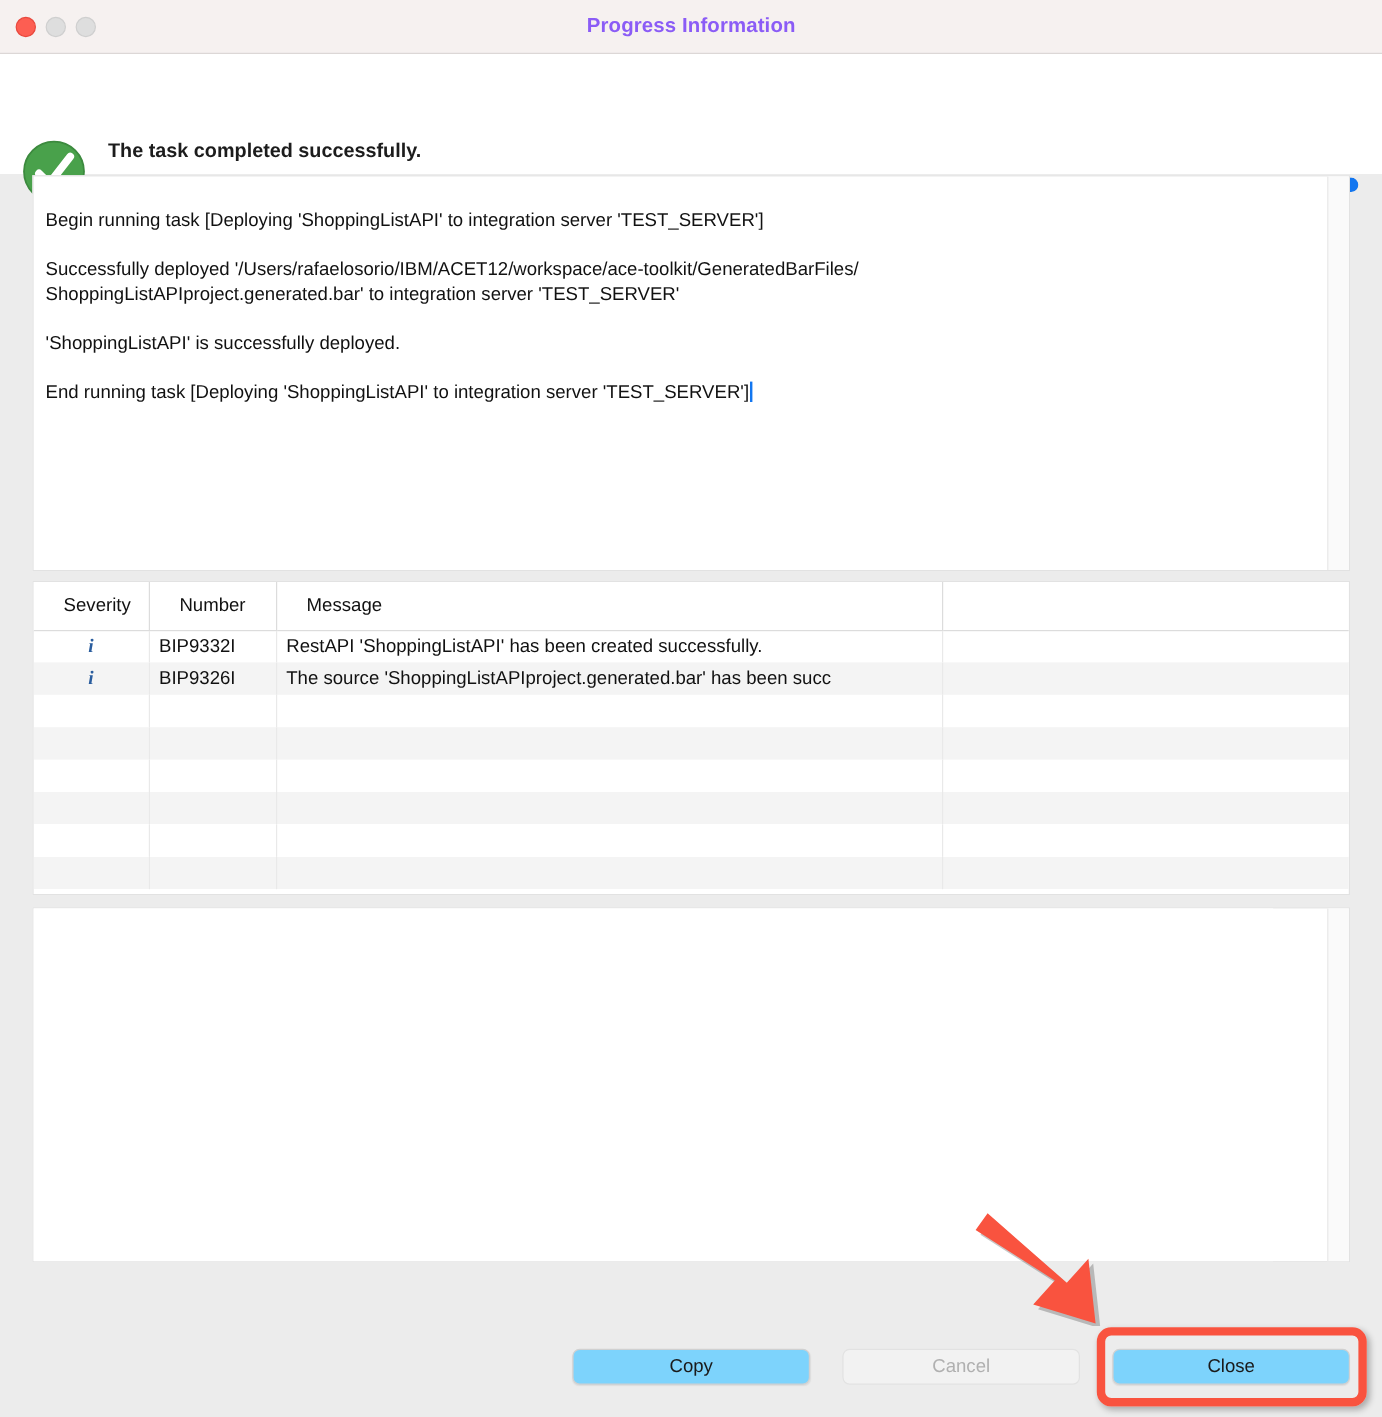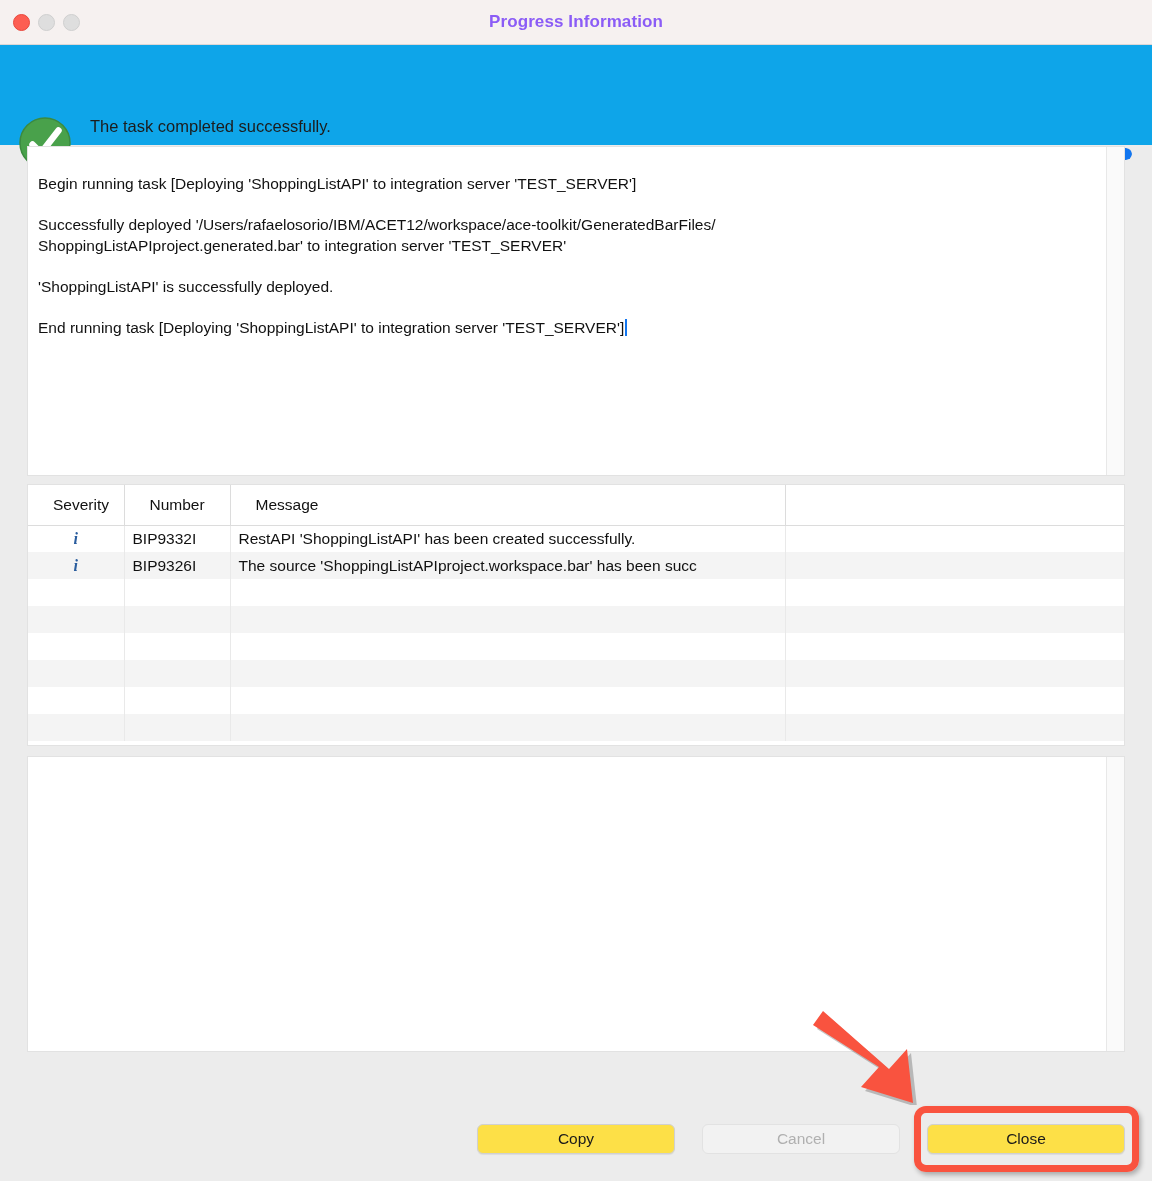--- a/index.html
+++ b/index.html
@@ -59,22 +59,23 @@
     font-size: 17px;
     font-weight: bold;
     color: #8b5cf6;
     letter-spacing: 0.1px;
   }
 
   
   .status-area {
     position: relative;
     flex: 0 0 100px;
-    background: #0ea5e9;
+    background: #ffffff;
     padding: 0;
+    font-weight: bold;
   }
   .status-icon {
     position: absolute;
     left: 17px;
     top: 70px;
     width: 56px;
     height: 56px;
   }
   .status-icon svg { display: block; }
   .status-text {
@@ -219,21 +220,21 @@
     height: 111px;
     background: #ececec;
   }
   .btn {
     position: absolute;
     top: 1124px;
     height: 30px;
     width: 198px;
     border-radius: 6px;
     border: 1px solid #d0d0d0;
-    background: #fde047;
+    background: #7dd3fc;
     font-size: 15.5px;
     color: #1a1a1a;
     font-family: "Liberation Sans", sans-serif;
     display: flex;
     align-items: center;
     justify-content: center;
     box-sizing: border-box;
     box-shadow: 0 1px 1px rgba(0,0,0,0.07);
     cursor: default;
   }
@@ -323,21 +324,21 @@
       <tbody id="table-body">
           <tr class="odd">
             <td class="sev-cell"><span class="info-icon">i</span></td>
             <td>BIP9332I</td>
             <td>RestAPI 'ShoppingListAPI' has been created successfully.</td>
             <td class="last"></td>
           </tr>
           <tr class="even">
             <td class="sev-cell"><span class="info-icon">i</span></td>
             <td>BIP9326I</td>
-            <td>The source 'ShoppingListAPIproject.workspace.bar' has been succ</td>
+            <td>The source 'ShoppingListAPIproject.generated.bar' has been succ</td>
             <td class="last"></td>
           </tr>
           <tr class="odd">
             <td class="sev-cell"></td>
             <td></td>
             <td></td>
             <td class="last"></td>
           </tr>
           <tr class="even">
             <td class="sev-cell"></td>

